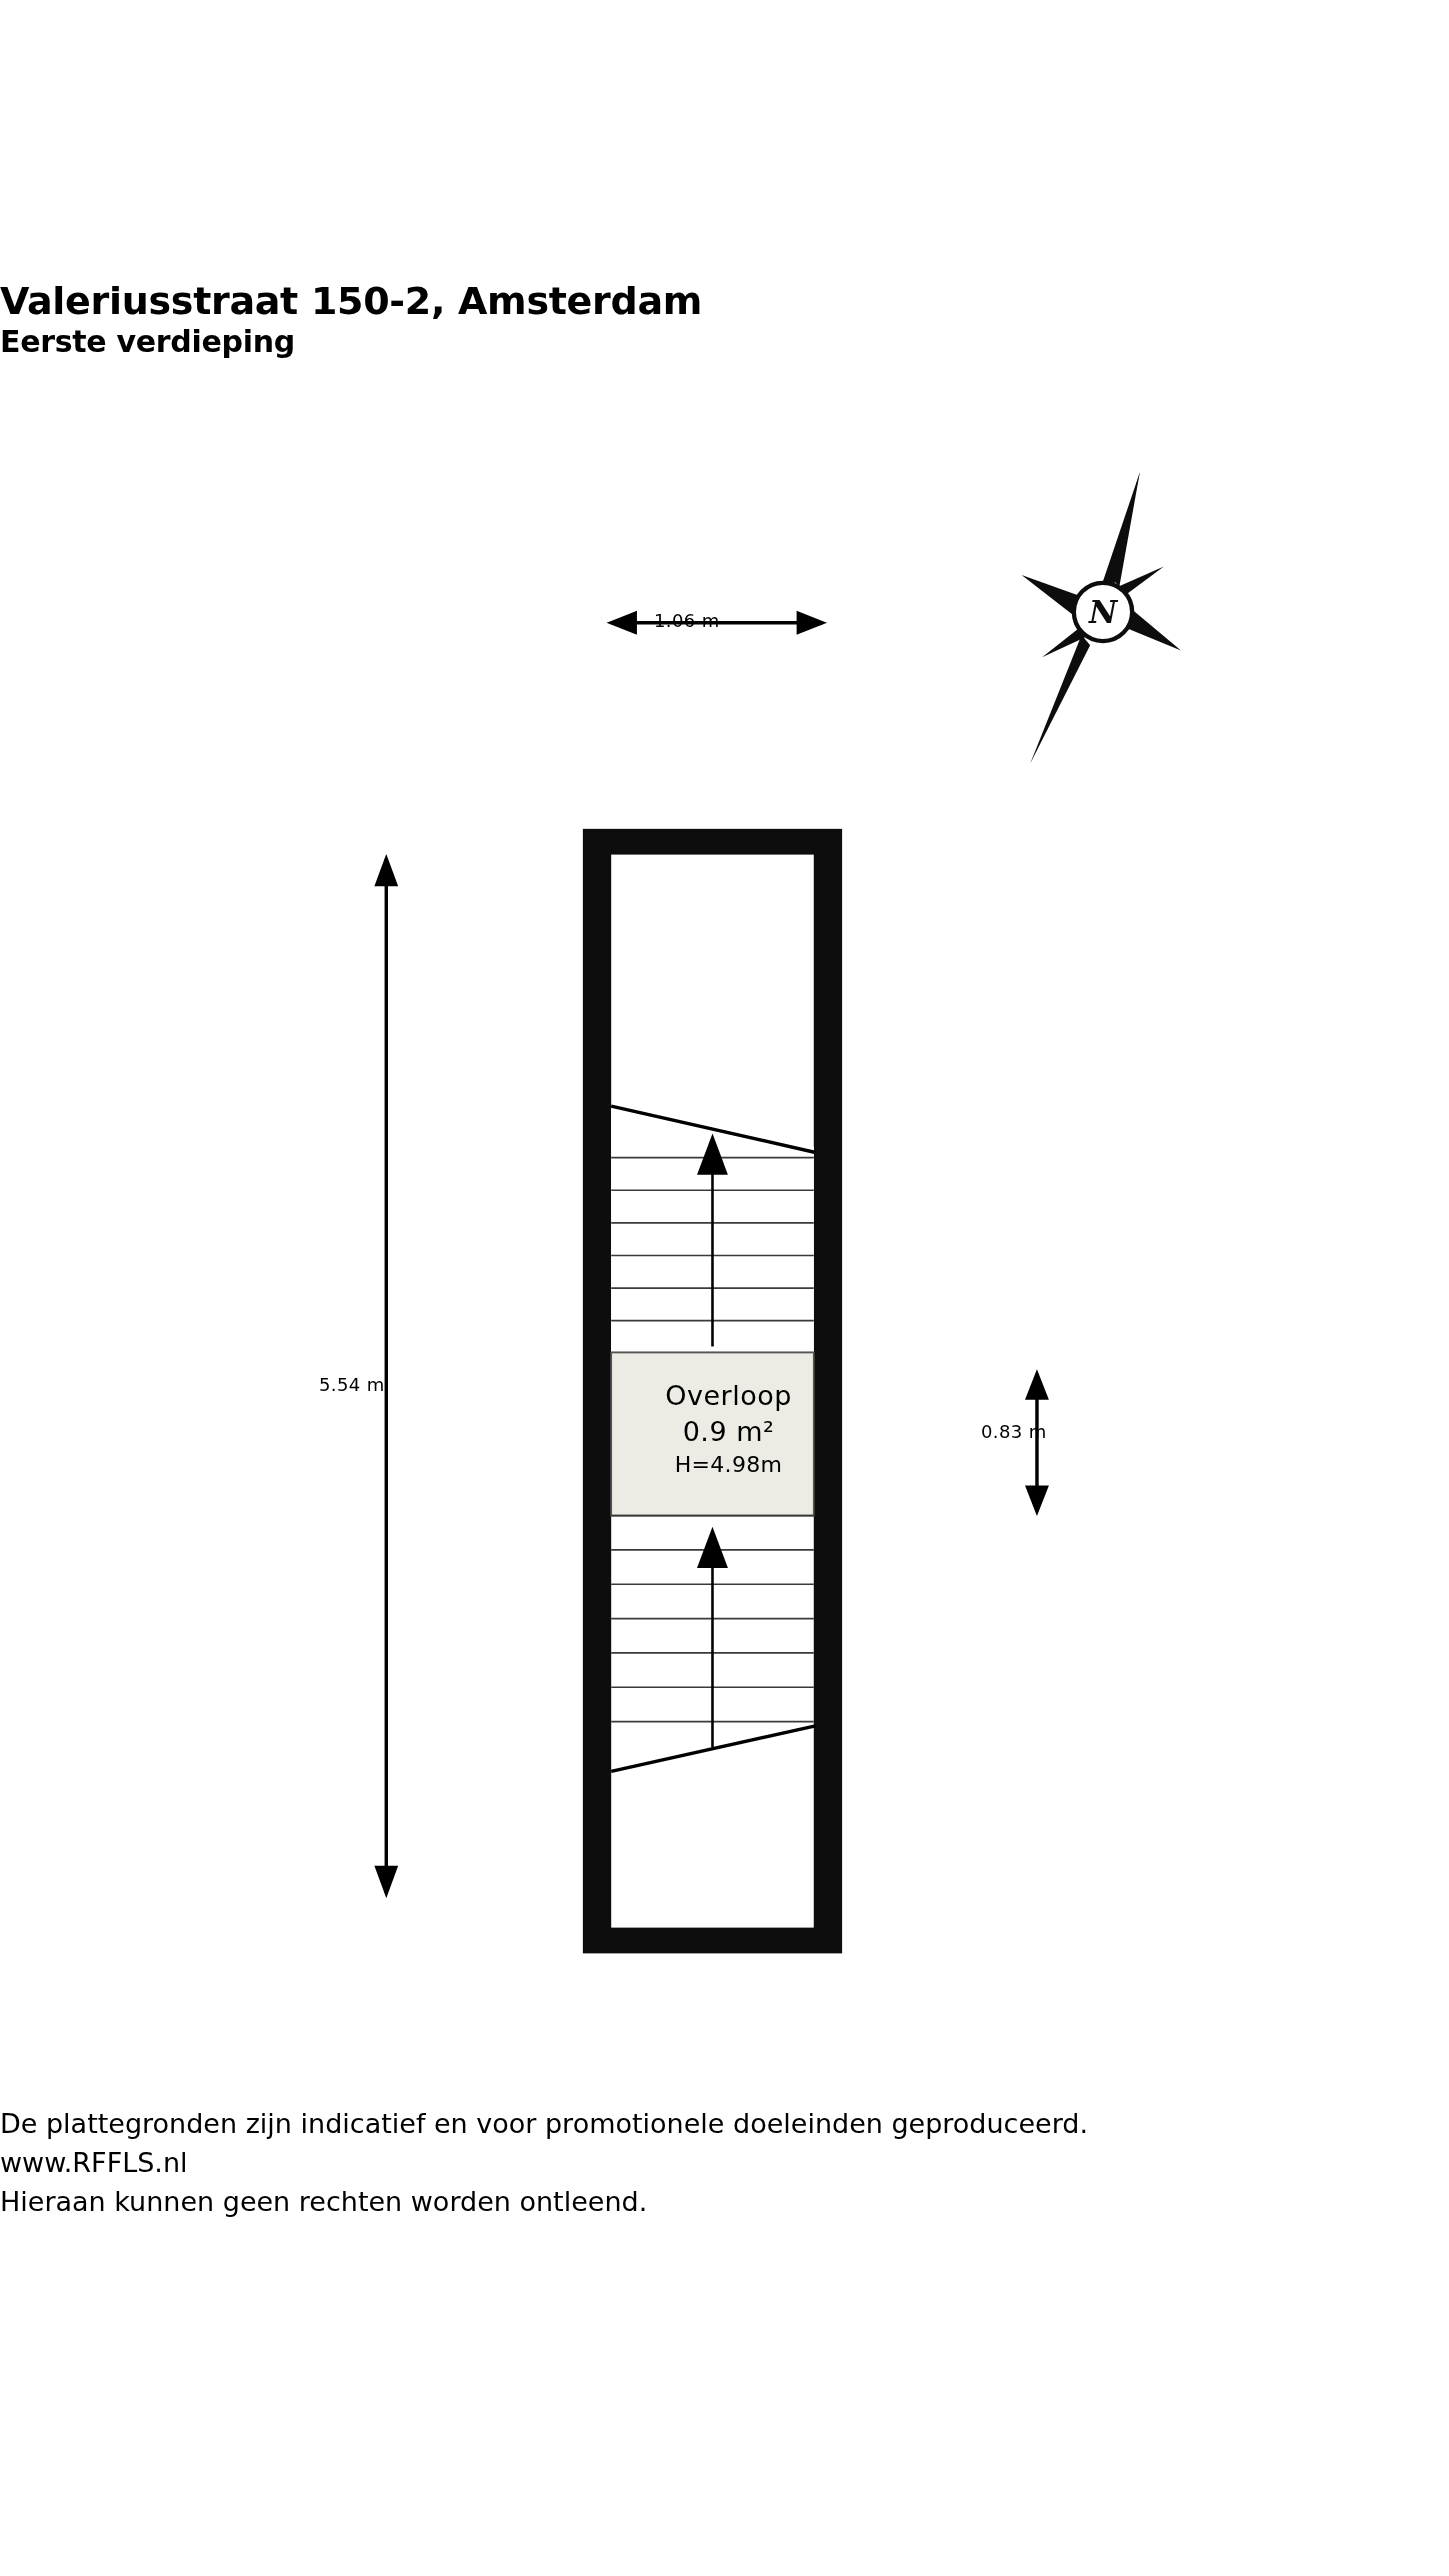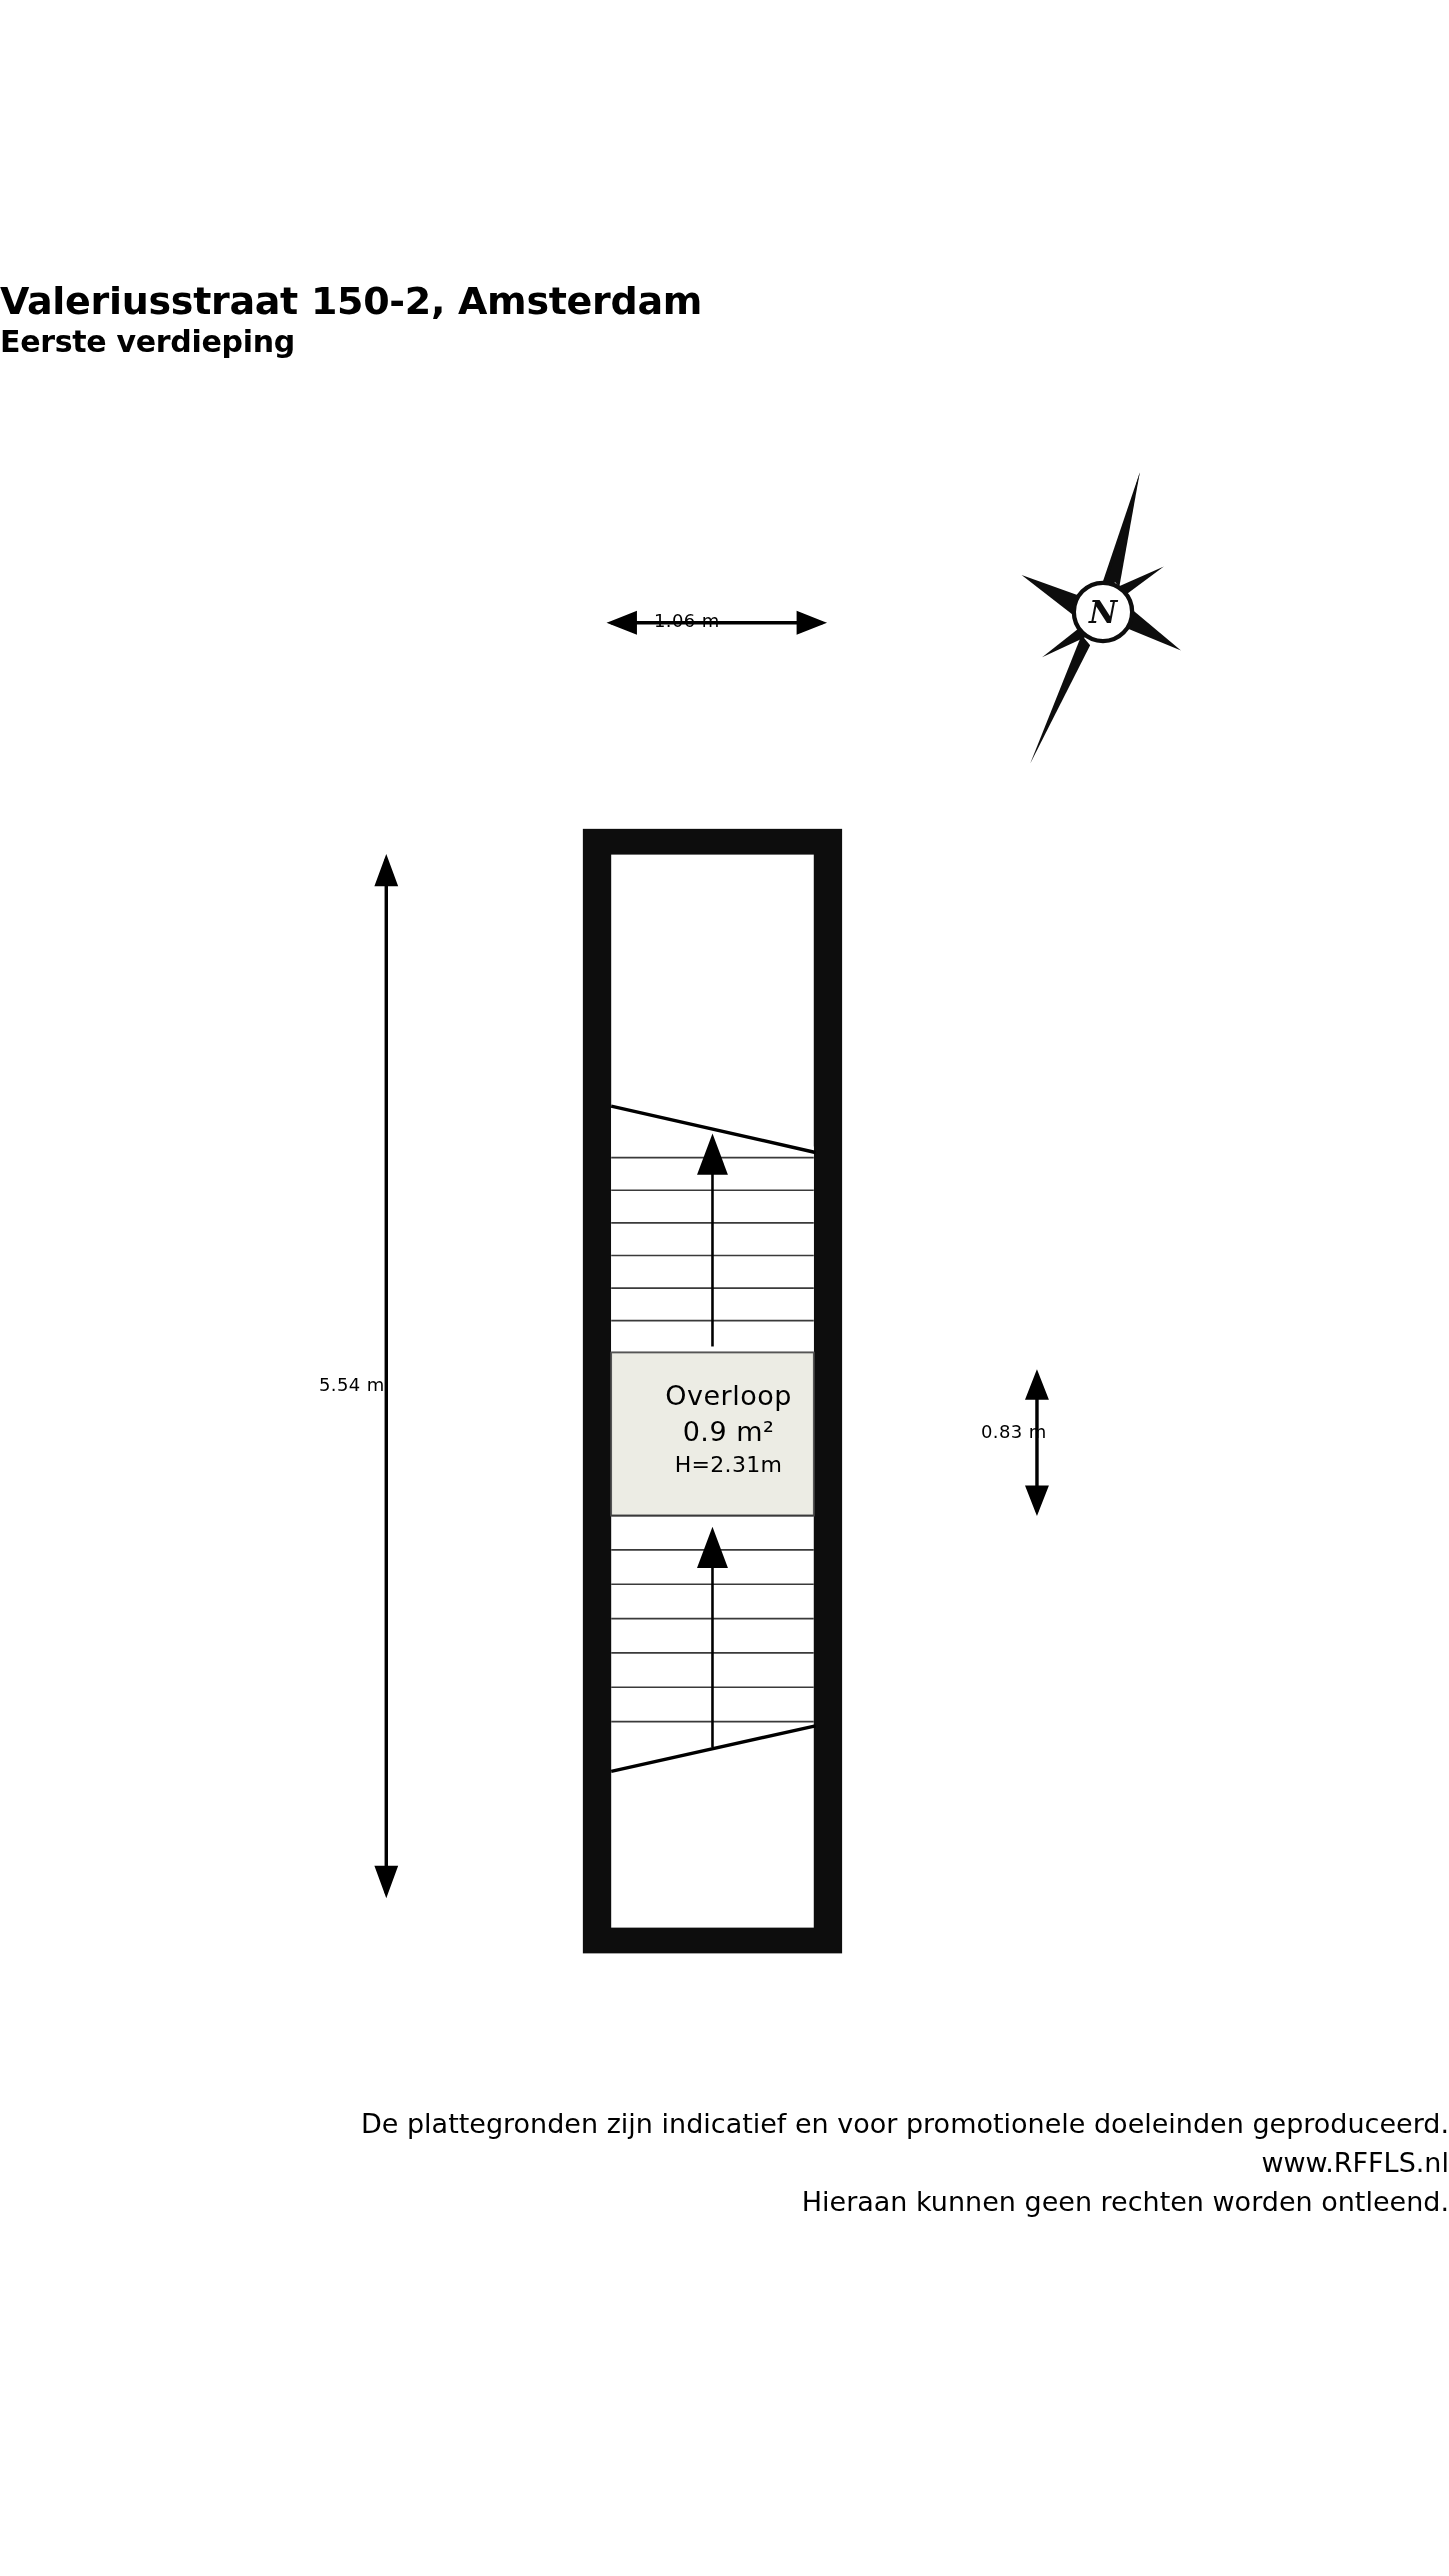--- a/index.html
+++ b/index.html
@@ -96,21 +96,21 @@
     font-size: 22px;
     letter-spacing: 0.3px;
   }
 
   
   #footer {
     position: absolute;
     left: 0;
     top: 2104px;
     width: 1449px;
-    text-align: right;
+    text-align: left;
   }
   #footer-line1 {
     font-size: 27px;
     line-height: 1.45;
   }
   #footer-line2 {
     font-size: 27px;
     line-height: 1.45;
   }
   #footer-line3 {
@@ -214,21 +214,21 @@
   </svg>
 </div>
 
 <div class="dim-label" id="dim-top-label">1.06 m</div>
 <div class="dim-label" id="dim-left-label">5.54 m</div>
 <div class="dim-label" id="dim-right-label">0.83 m</div>
 
 <div id="room-label">
   <div id="room-name">Overloop</div>
   <div id="room-area">0.9  m²</div>
-  <div id="room-height">H=2.31m</div>
+  <div id="room-height">H=4.98m</div>
 </div>
 
 <div id="footer">
   <div id="footer-line1">De plattegronden zijn indicatief en voor promotionele doeleinden geproduceerd.</div>
   <div id="footer-line3">www.RFFLS.nl</div>
   <div id="footer-line2">Hieraan kunnen geen rechten worden ontleend.</div>
 </div>
 
 
 </body></html>

